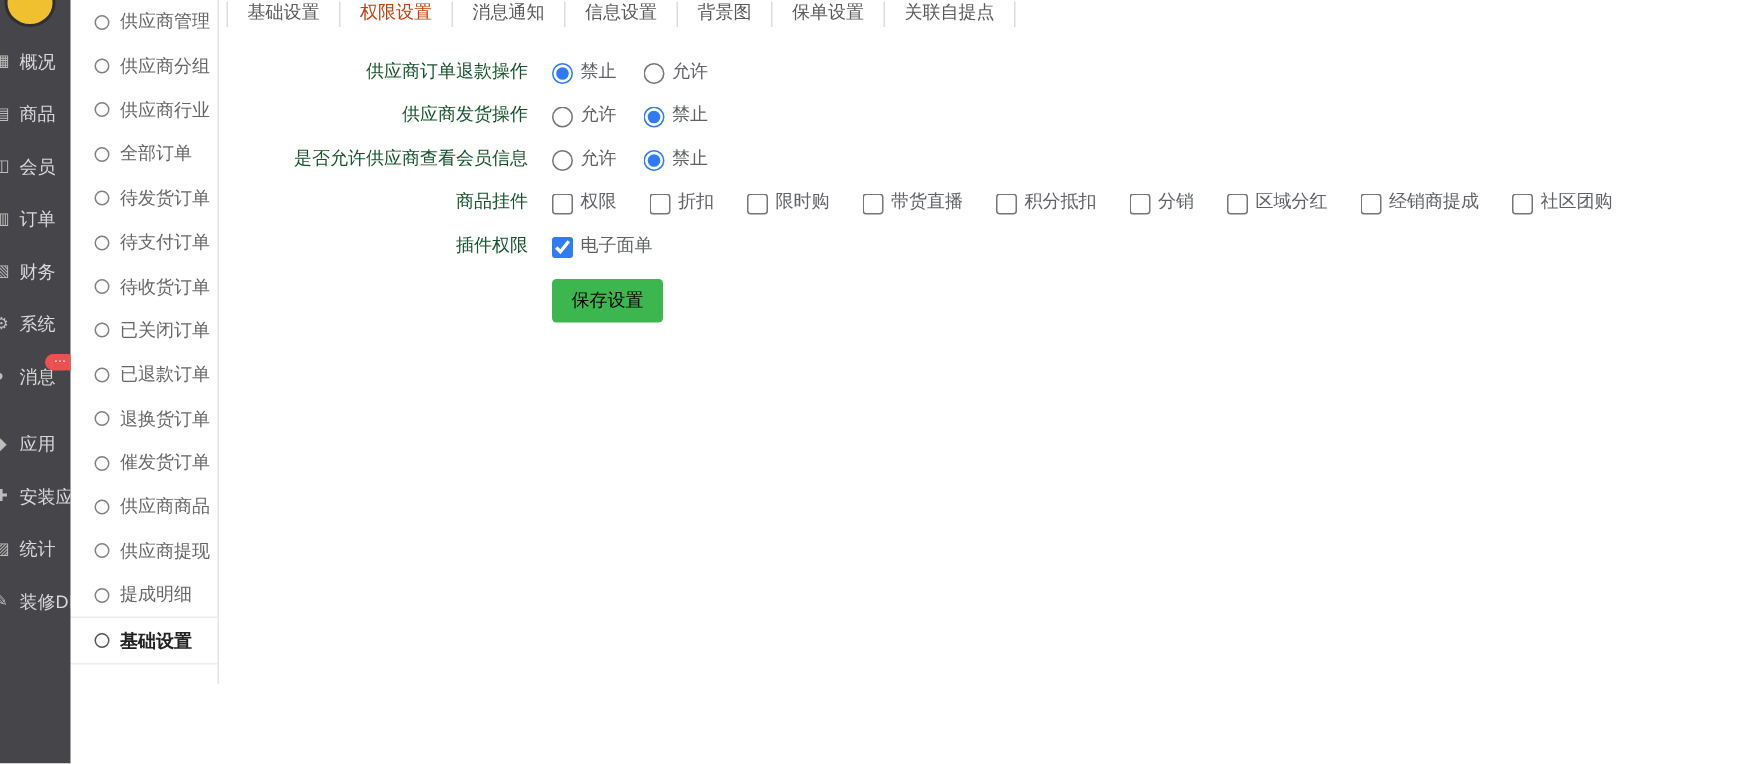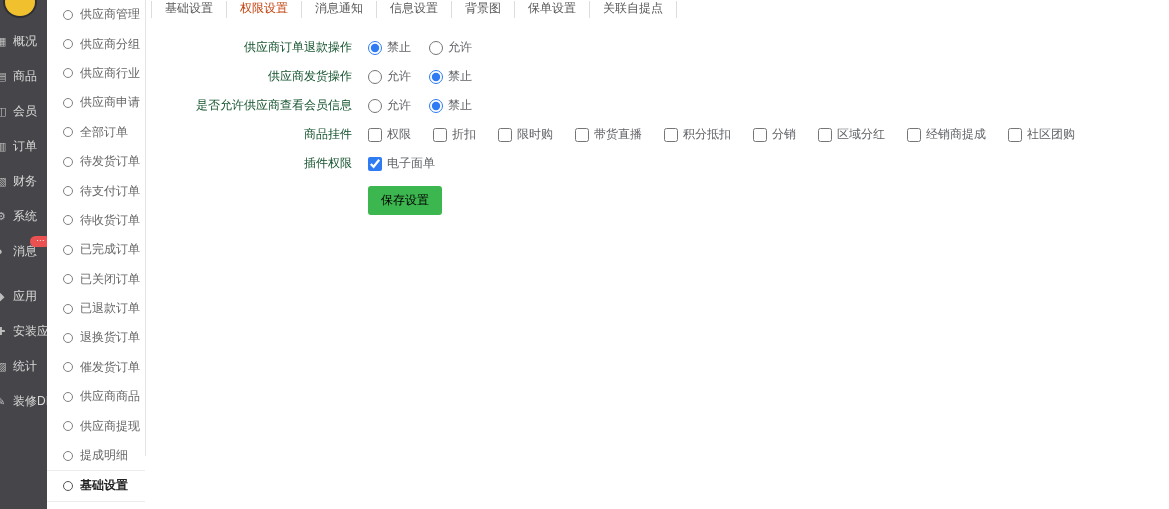--- a/index.html
+++ b/index.html
@@ -70,21 +70,21 @@
   .settings-form{margin-top:15px;}
   .frow{display:flex;align-items:center;min-height:29px;}
   .frow-label{
     width:206px;min-width:206px;text-align:right;padding-right:16px;
     font-size:12px;color:#14532d;white-space:nowrap;
   }
   .frow-controls{display:flex;align-items:center;flex-wrap:nowrap;}
   .frow-controls.cbs{gap:22px;}
   .frow-controls.rds{gap:18px;}
   .opt{
-    display:inline-flex;align-items:center;font-size:12px;color:#606266;
+    display:inline-flex;align-items:flex-end;font-size:12px;color:#606266;
     cursor:pointer;white-space:nowrap;
   }
   .opt input{
     width:14px;height:14px;margin:0 5px 0 0;accent-color:#2e7bf3;cursor:pointer;
   }
   .save-btn{
     margin:8px 0 0 222px;background:#3cb64e;color:#000000;border:none;
     font-size:12px;padding:6px 13px;border-radius:3px;cursor:pointer;
     font-family:inherit;
   }
@@ -154,41 +154,33 @@
         <div class="si">
           <span class="dot"></span>
           <span>供应商分组</span>
         </div>
         <div class="si">
           <span class="dot"></span>
           <span>供应商行业</span>
         </div>
         <div class="si">
           <span class="dot"></span>
-          <span>供应商申请</span>
-        </div>
-        <div class="si">
-          <span class="dot"></span>
           <span>全部订单</span>
         </div>
         <div class="si">
           <span class="dot"></span>
           <span>待发货订单</span>
         </div>
         <div class="si">
           <span class="dot"></span>
           <span>待支付订单</span>
         </div>
         <div class="si">
           <span class="dot"></span>
           <span>待收货订单</span>
-        </div>
-        <div class="si">
-          <span class="dot"></span>
-          <span>已完成订单</span>
         </div>
         <div class="si">
           <span class="dot"></span>
           <span>已关闭订单</span>
         </div>
         <div class="si">
           <span class="dot"></span>
           <span>已退款订单</span>
         </div>
         <div class="si">

